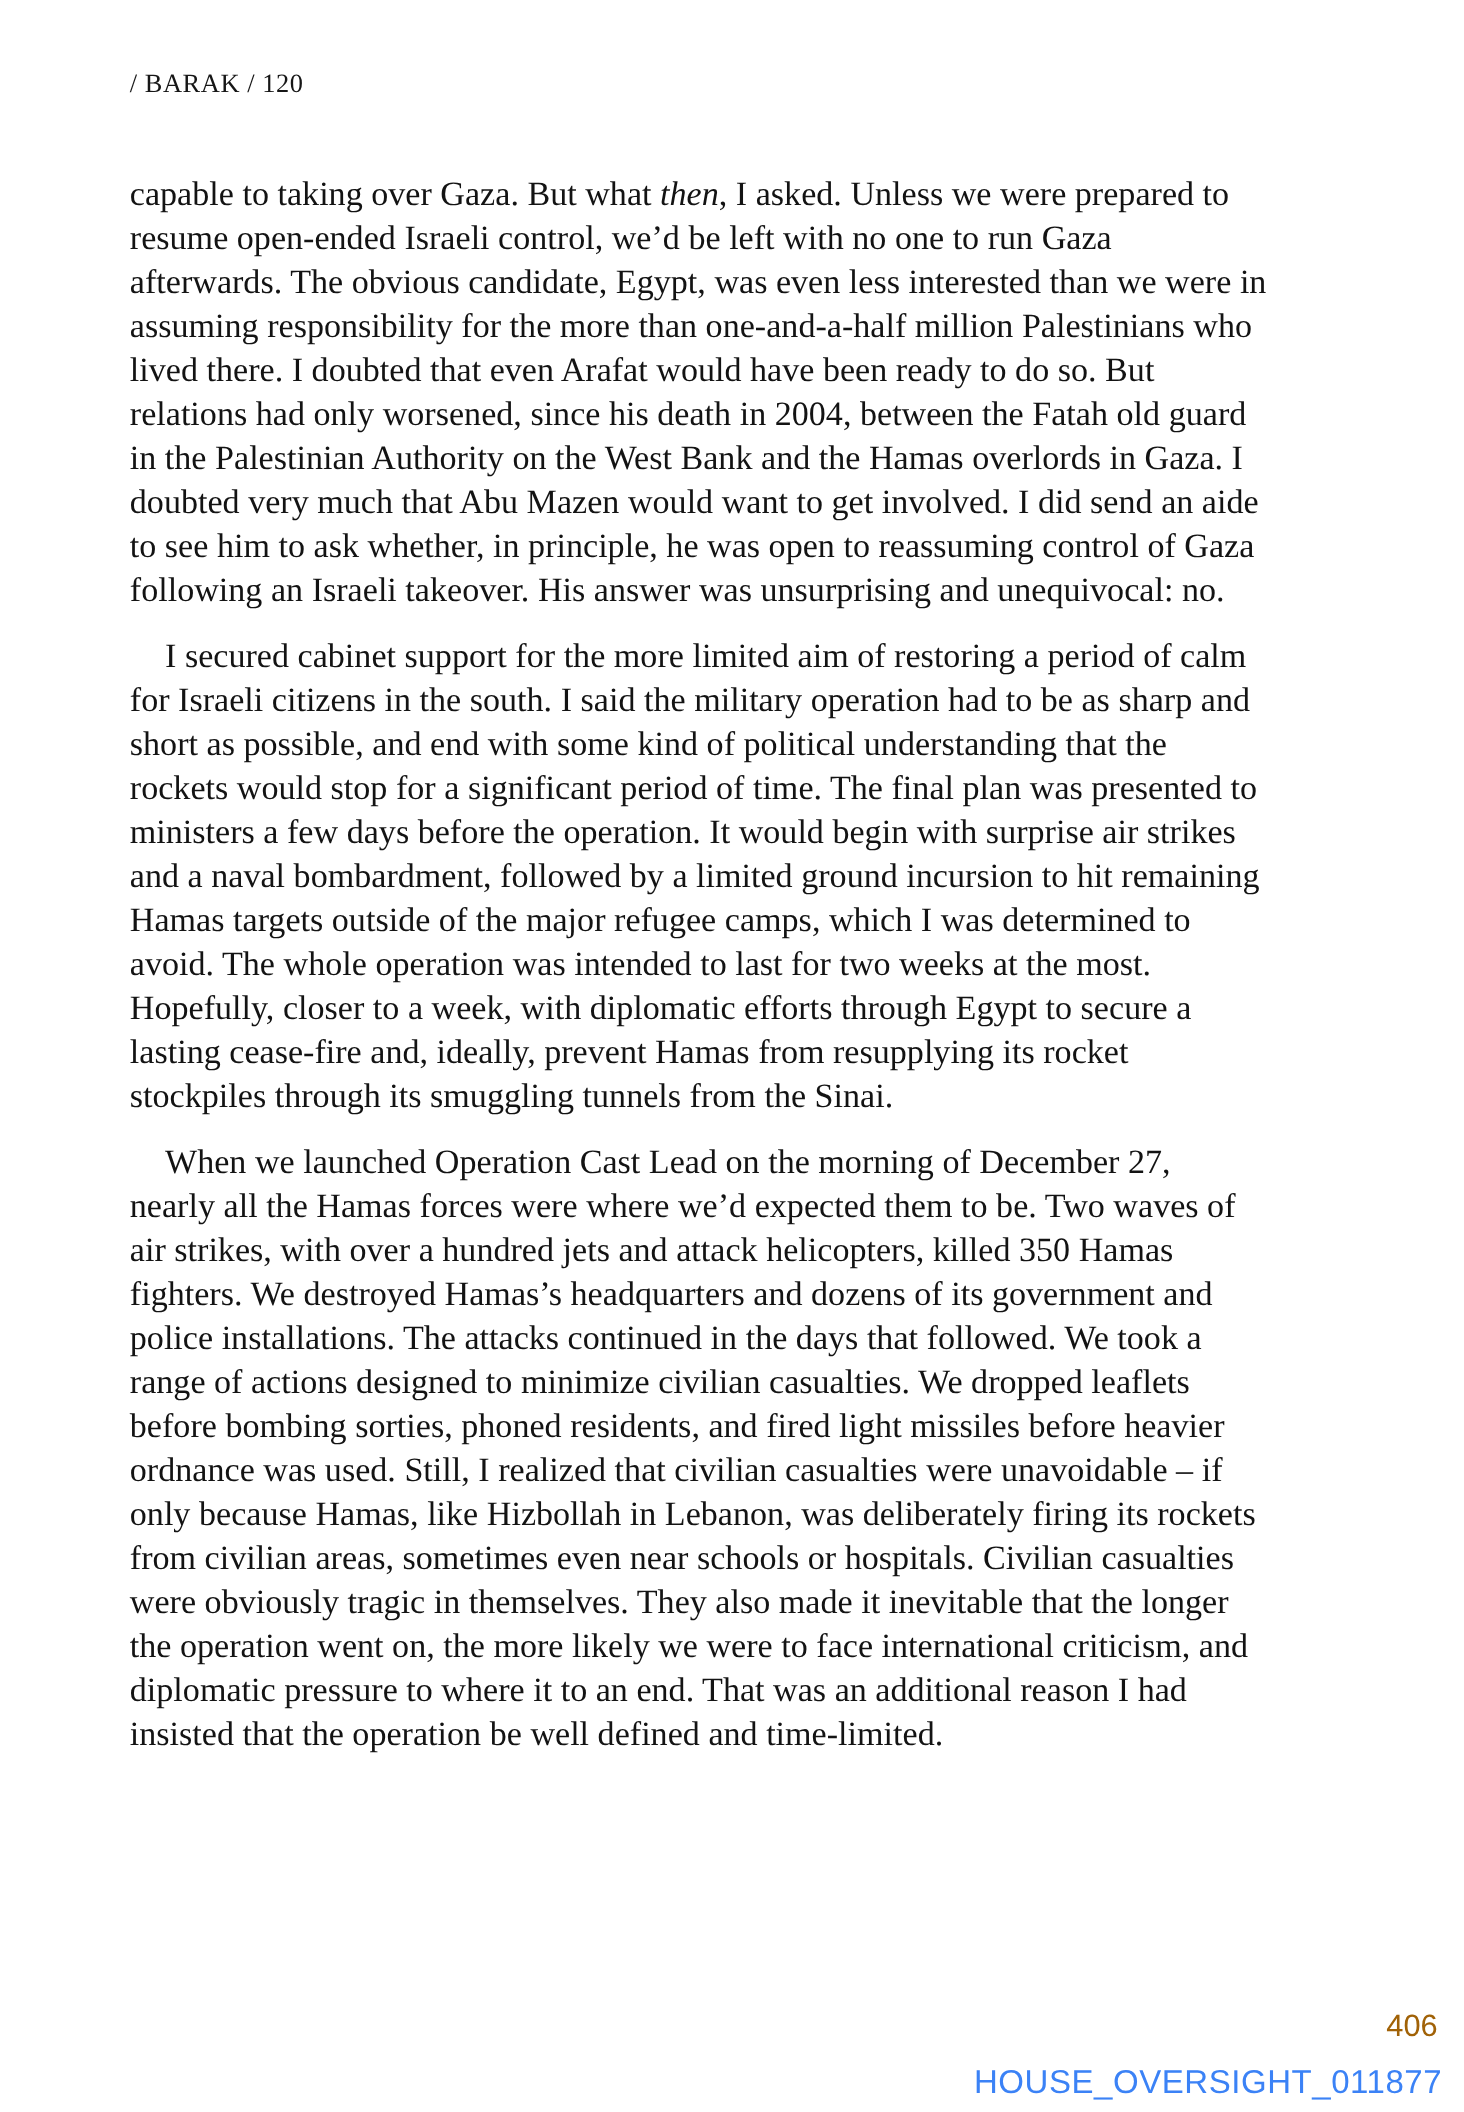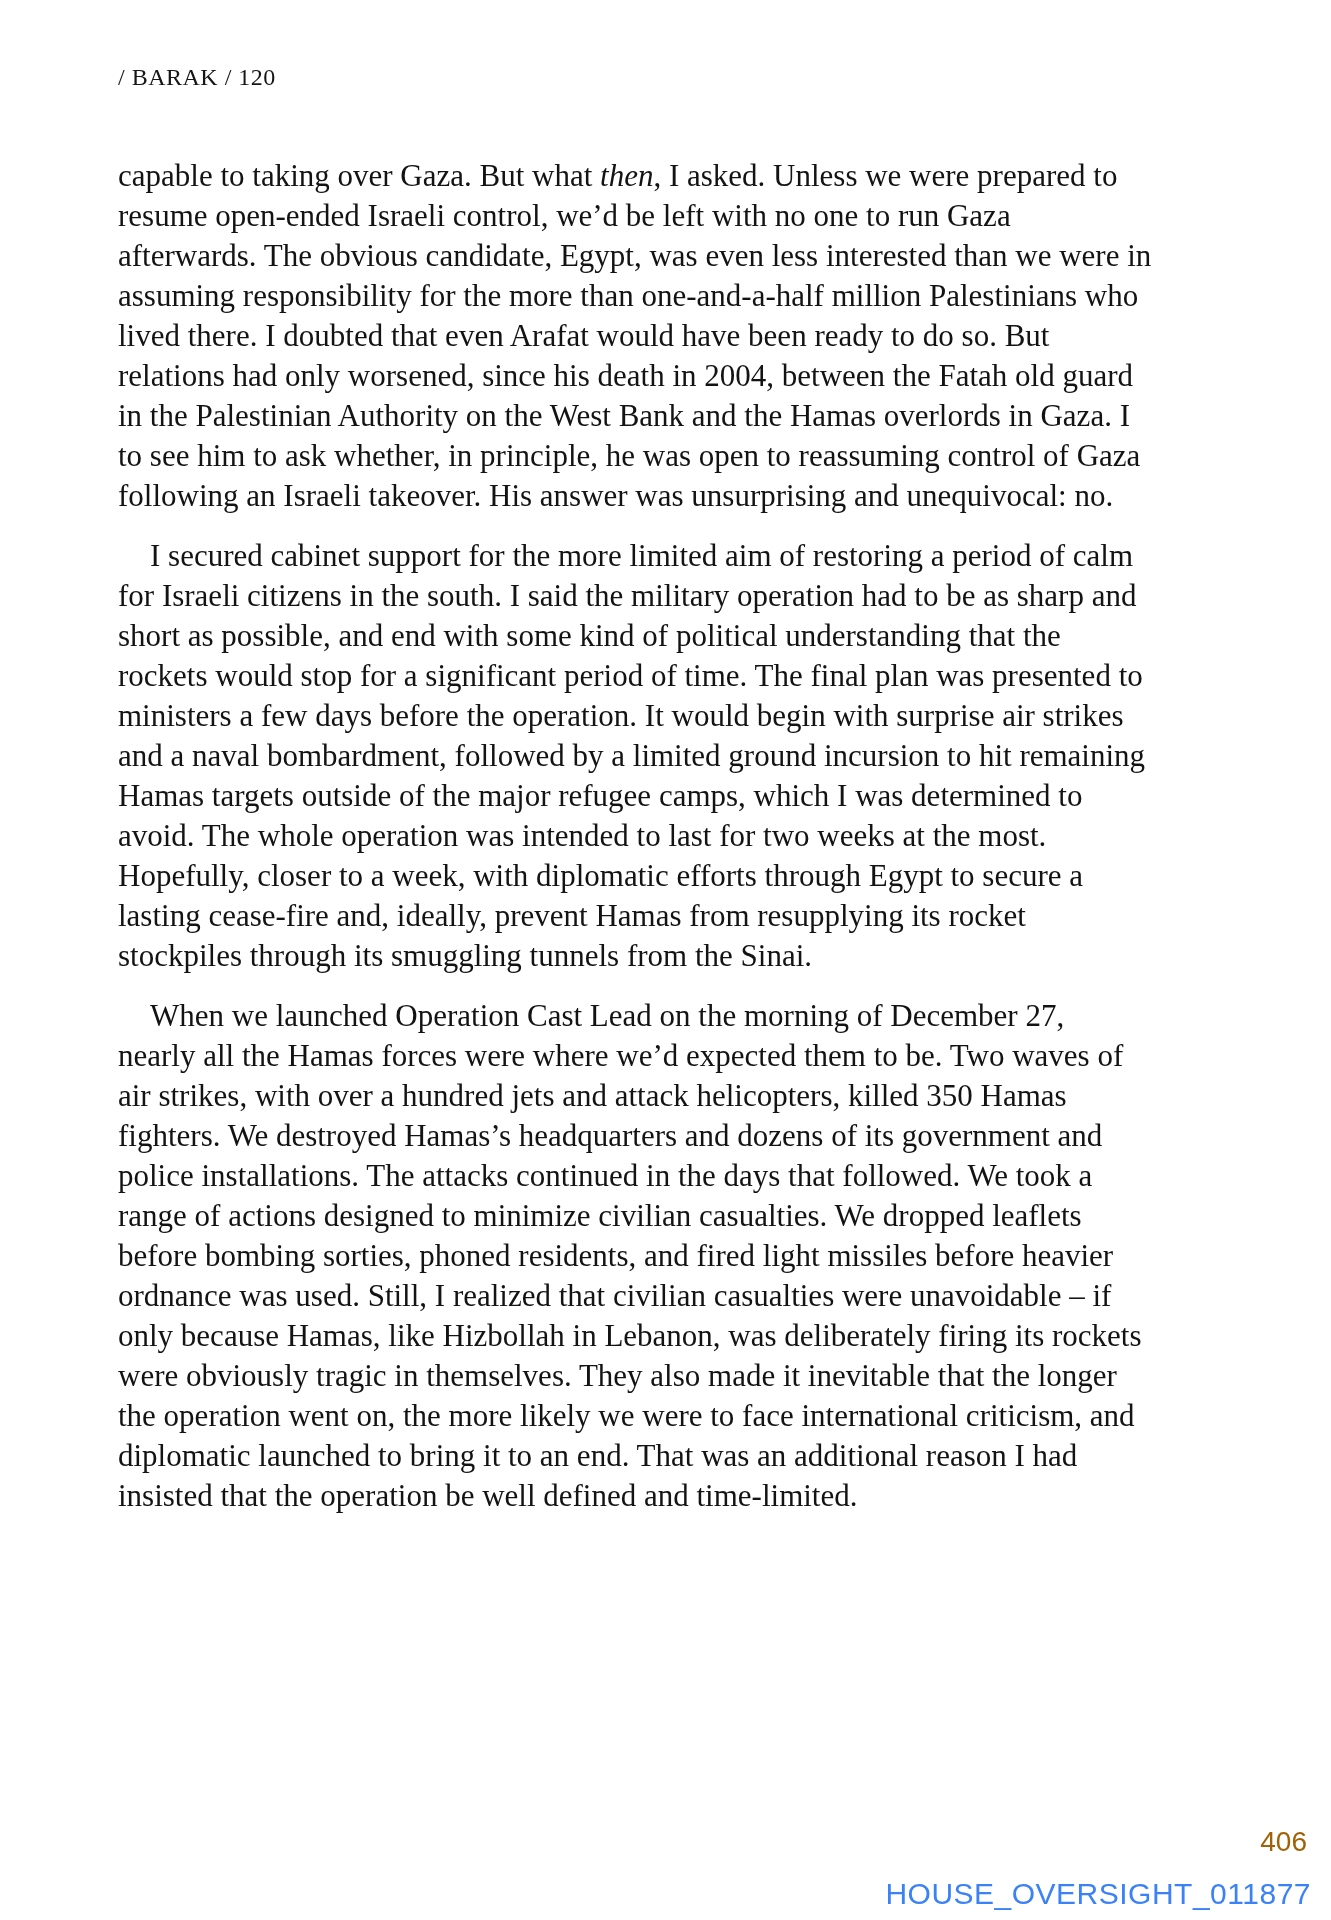--- a/index.html
+++ b/index.html
@@ -66,20 +66,21 @@
   <div class="text-block">
 
     <div class="paragraph">
       <div class="line"><span>capable to taking over Gaza. But what </span><em>then</em><span>, I asked. Unless we were prepared to</span></div>
       <div class="line">resume open-ended Israeli control, we’d be left with no one to run Gaza</div>
       <div class="line">afterwards. The obvious candidate, Egypt, was even less interested than we were in</div>
       <div class="line">assuming responsibility for the more than one-and-a-half million Palestinians who</div>
       <div class="line">lived there. I doubted that even Arafat would have been ready to do so. But</div>
       <div class="line">relations had only worsened, since his death in 2004, between the Fatah old guard</div>
       <div class="line">in the Palestinian Authority on the West Bank and the Hamas overlords in Gaza. I</div>
+      <div class="line">doubted very much that Abu Mazen would want to get involved. I did send an aide</div>
       <div class="line">to see him to ask whether, in principle, he was open to reassuming control of Gaza</div>
       <div class="line">following an Israeli takeover. His answer was unsurprising and unequivocal: no.</div>
     </div>
 
     <div class="paragraph">
       <div class="line indent">I secured cabinet support for the more limited aim of restoring a period of calm</div>
       <div class="line">for Israeli citizens in the south. I said the military operation had to be as sharp and</div>
       <div class="line">short as possible, and end with some kind of political understanding that the</div>
       <div class="line">rockets would stop for a significant period of time. The final plan was presented to</div>
       <div class="line">ministers a few days before the operation. It would begin with surprise air strikes</div>
@@ -94,23 +95,24 @@
     <div class="paragraph">
       <div class="line indent">When we launched Operation Cast Lead on the morning of December 27,</div>
       <div class="line">nearly all the Hamas forces were where we’d expected them to be. Two waves of</div>
       <div class="line">air strikes, with over a hundred jets and attack helicopters, killed 350 Hamas</div>
       <div class="line">fighters. We destroyed Hamas’s headquarters and dozens of its government and</div>
       <div class="line">police installations. The attacks continued in the days that followed. We took a</div>
       <div class="line">range of actions designed to minimize civilian casualties. We dropped leaflets</div>
       <div class="line">before bombing sorties, phoned residents, and fired light missiles before heavier</div>
       <div class="line">ordnance was used. Still, I realized that civilian casualties were unavoidable – if</div>
       <div class="line">only because Hamas, like Hizbollah in Lebanon, was deliberately firing its rockets</div>
+      <div class="line">from civilian areas, sometimes even near schools or hospitals. Civilian casualties</div>
       <div class="line">were obviously tragic in themselves. They also made it inevitable that the longer</div>
       <div class="line">the operation went on, the more likely we were to face international criticism, and</div>
-      <div class="line">diplomatic launched to bring it to an end. That was an additional reason I had</div>
+      <div class="line">diplomatic pressure to where it to an end. That was an additional reason I had</div>
       <div class="line">insisted that the operation be well defined and time-limited.</div>
     </div>
 
   </div>
 
   <div class="page-number">406</div>
 
   <div class="bates-stamp">HOUSE_OVERSIGHT_011877</div>
 
 </div>

